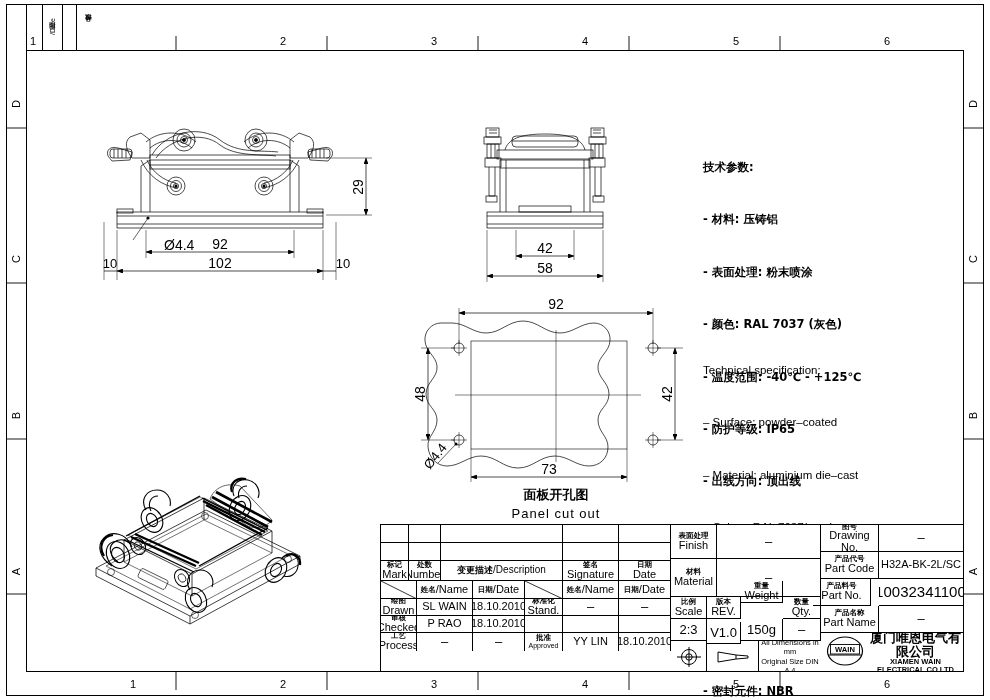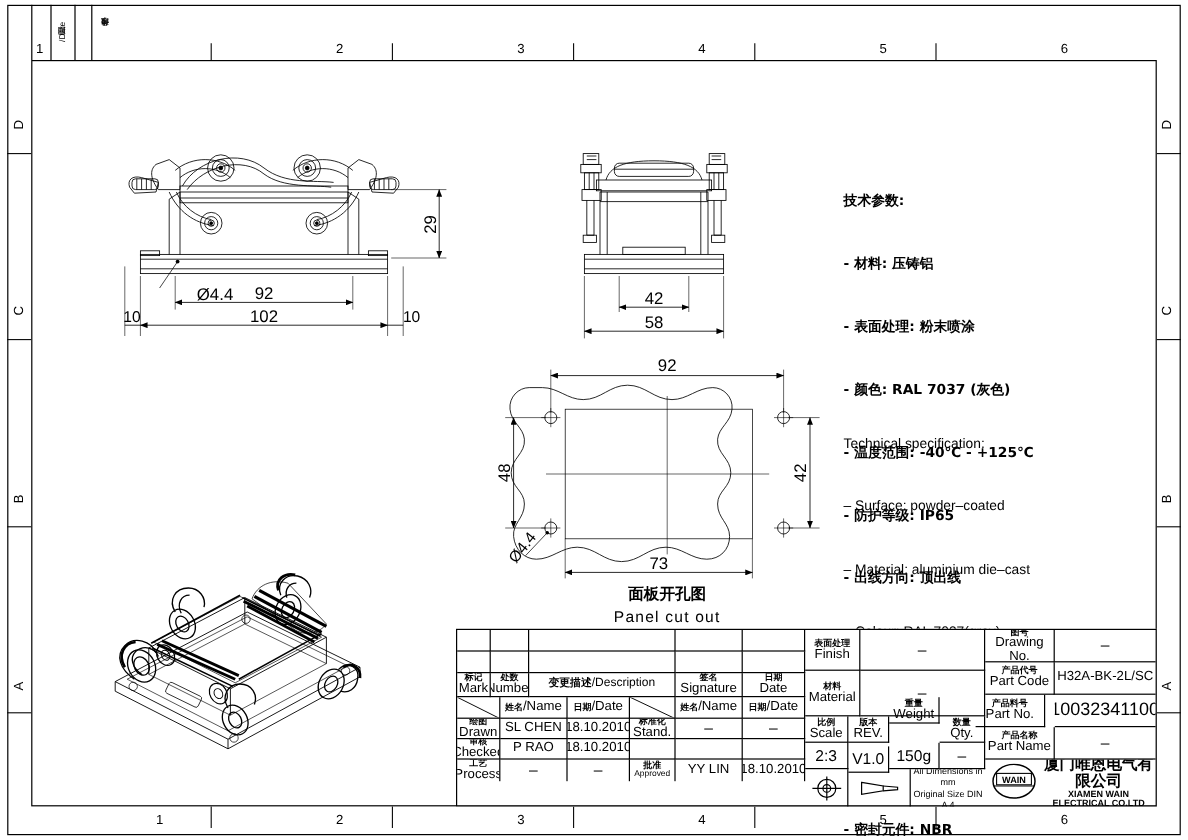--- a/index.html
+++ b/index.html
@@ -555,21 +555,21 @@
     <div class="tb-cell" style="left:238px; top:56px; width:52px; height:18px; flex-direction:row;">
       <span class="cn">日期</span>
       <span class="en">/Date</span>
     </div>
 
     <div class="tb-cell" style="left:0; top:74px; width:36px; height:17px;">
       <span class="cn">绘图</span>
       <span class="en">Drawn</span>
     </div>
     <div class="tb-cell" style="left:36px; top:74px; width:56px; height:17px;">
-      <span class="val-sm">SL CHEN</span>
+      <span class="val-sm">SL WAIN</span>
     </div>
     <div class="tb-cell" style="left:92px; top:74px; width:52px; height:17px;">
       <span class="val-sm">18.10.2010</span>
     </div>
     <div class="tb-cell" style="left:144px; top:74px; width:38px; height:17px;">
       <span class="cn">标准化</span>
       <span class="en">Stand.</span>
     </div>
     <div class="tb-cell" style="left:182px; top:74px; width:56px; height:17px;">
       <span class="val">–</span>

